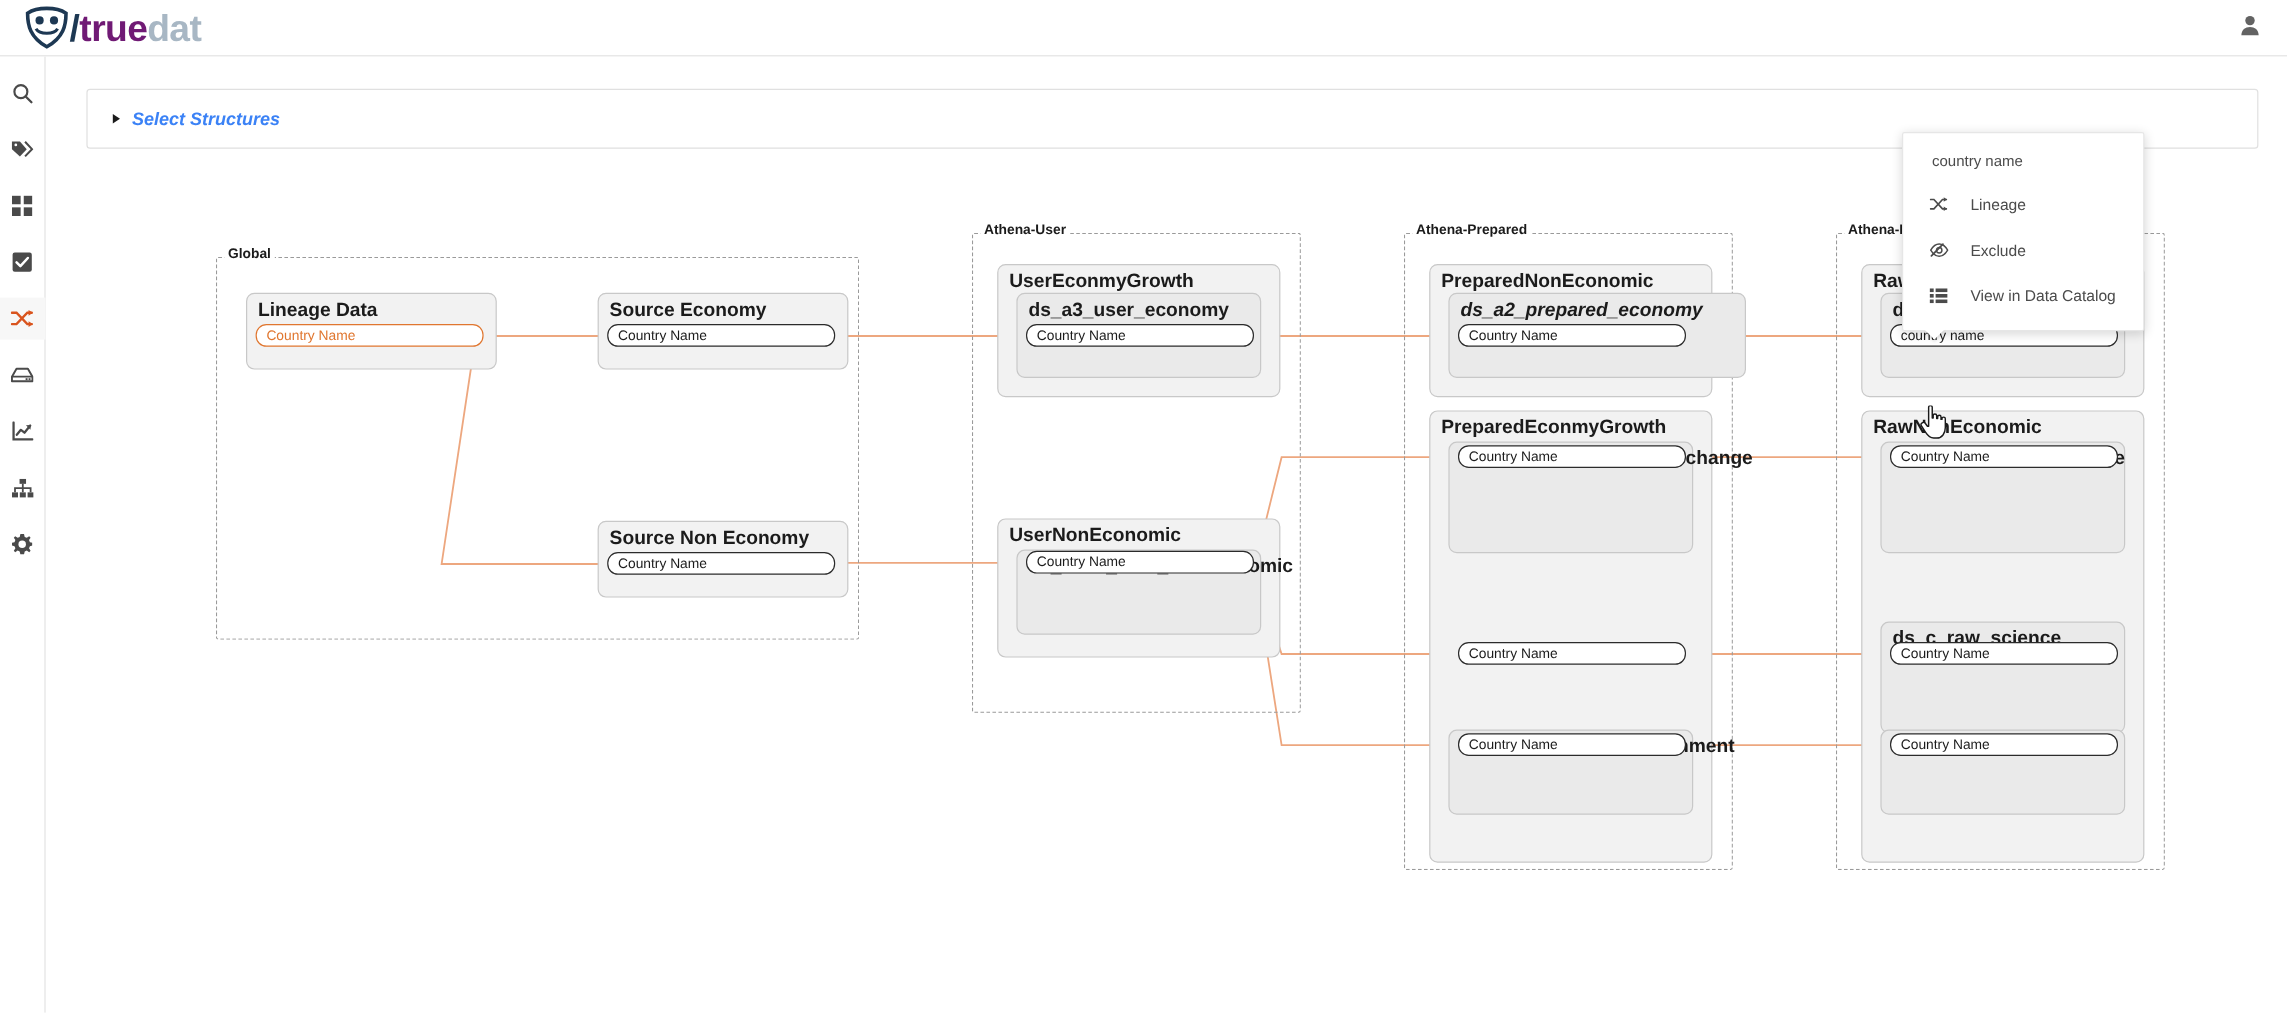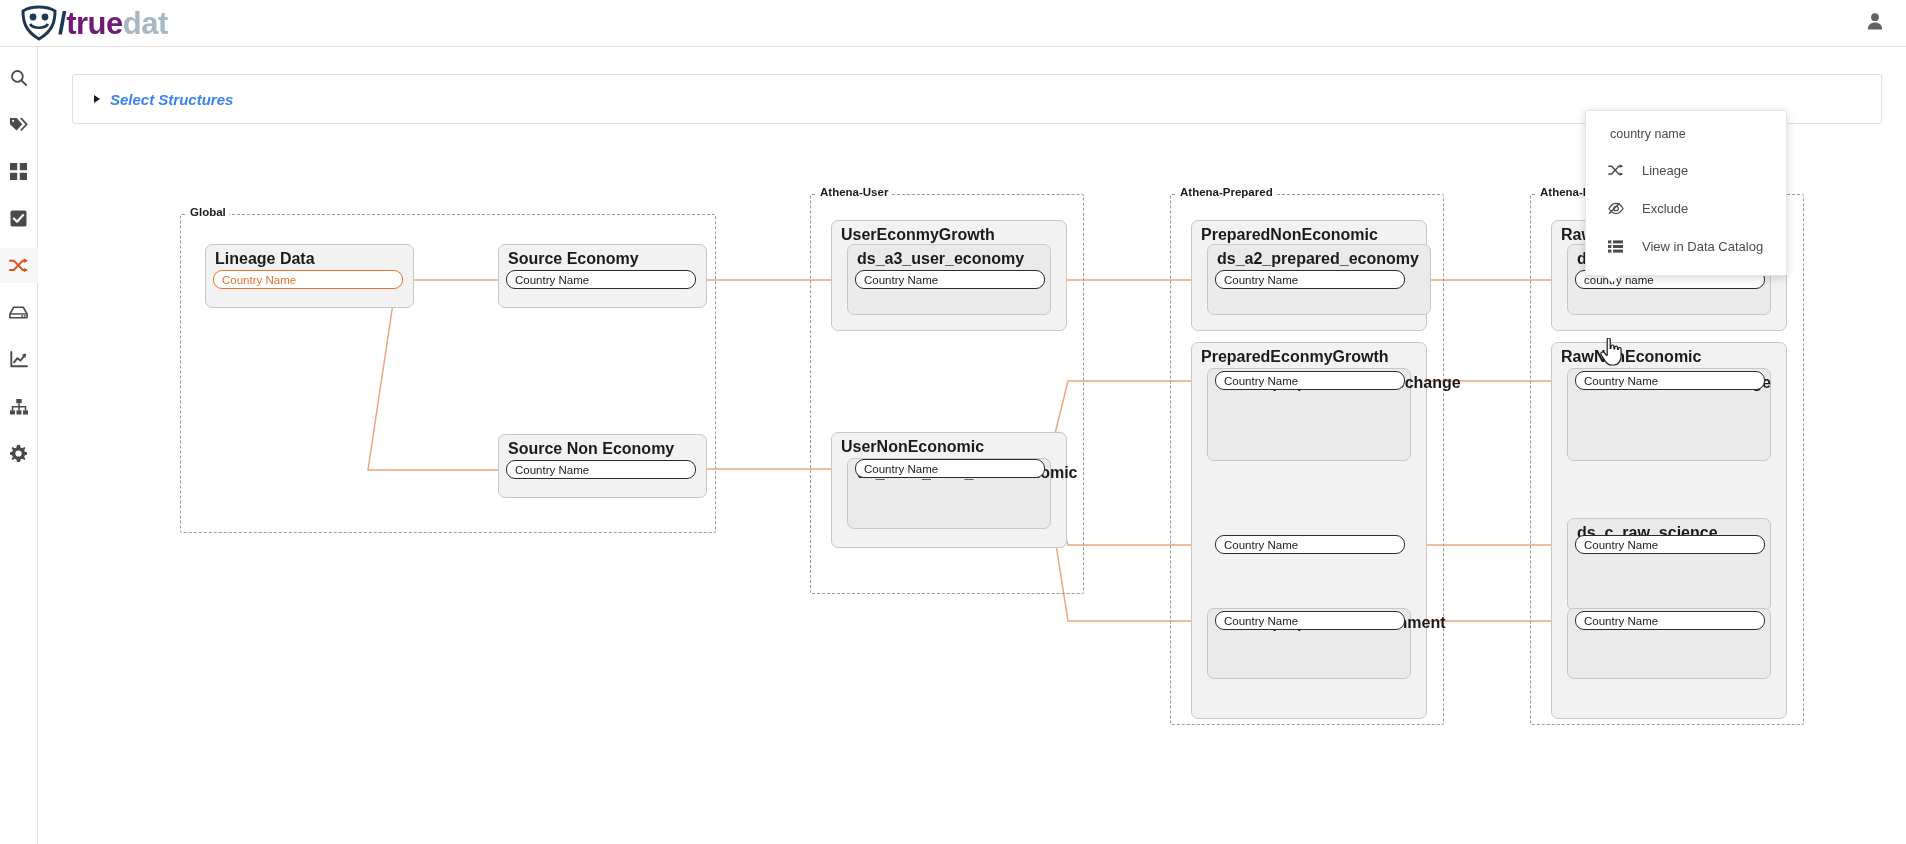--- a/index.html
+++ b/index.html
@@ -317,21 +317,21 @@
     <div class="grp" style="left:1513px;top:218px;width:236px;height:377px;">
       <span class="grp-label">RawNonEconomic</span>
     </div>
 
     <div class="tbl" style="left:809px;top:120px;width:204px;height:71px;">
       <span class="tbl-label">ds_a3_user_economy</span>
     </div>
     <div class="tbl" style="left:809px;top:334px;width:204px;height:71px;">
       <span class="tbl-label">ds_bcd3_user_noneconomic</span>
     </div>
-    <div class="tbl" style="left:1169px;top:120px;width:224px;height:71px;">
+    <div class="tbl" style="left:1169px;top:120px;width:248px;height:71px;font-style:italic;">
       <span class="tbl-label">ds_a2_prepared_economy</span>
     </div>
     <div class="tbl" style="left:1169px;top:244px;width:204px;height:93px;">
       <span class="tbl-label">ds_d2_prepared_climatechange</span>
     </div>
     <div class="tbl" style="left:1169px;top:484px;width:204px;height:71px;">
       <span class="tbl-label">ds_b2_prepared_environment</span>
     </div>
     <div class="tbl" style="left:1529px;top:120px;width:204px;height:71px;">
       <span class="tbl-label">ds_a_raw_economy</span>

